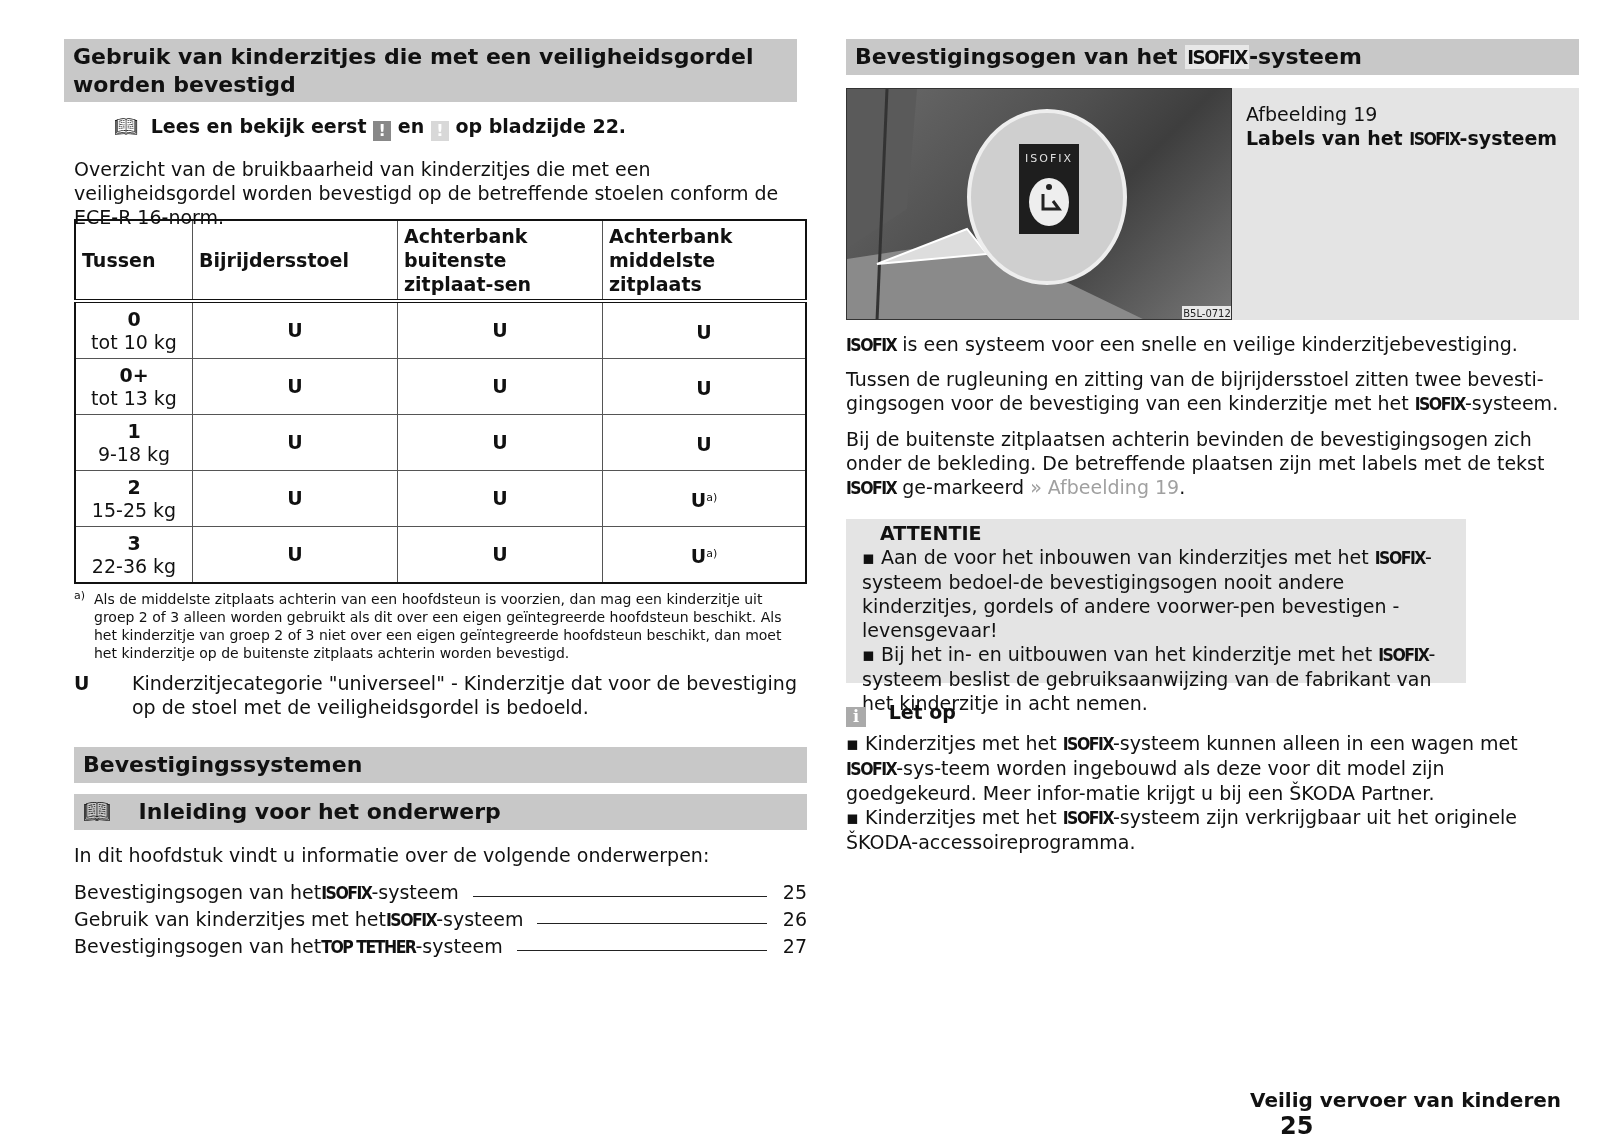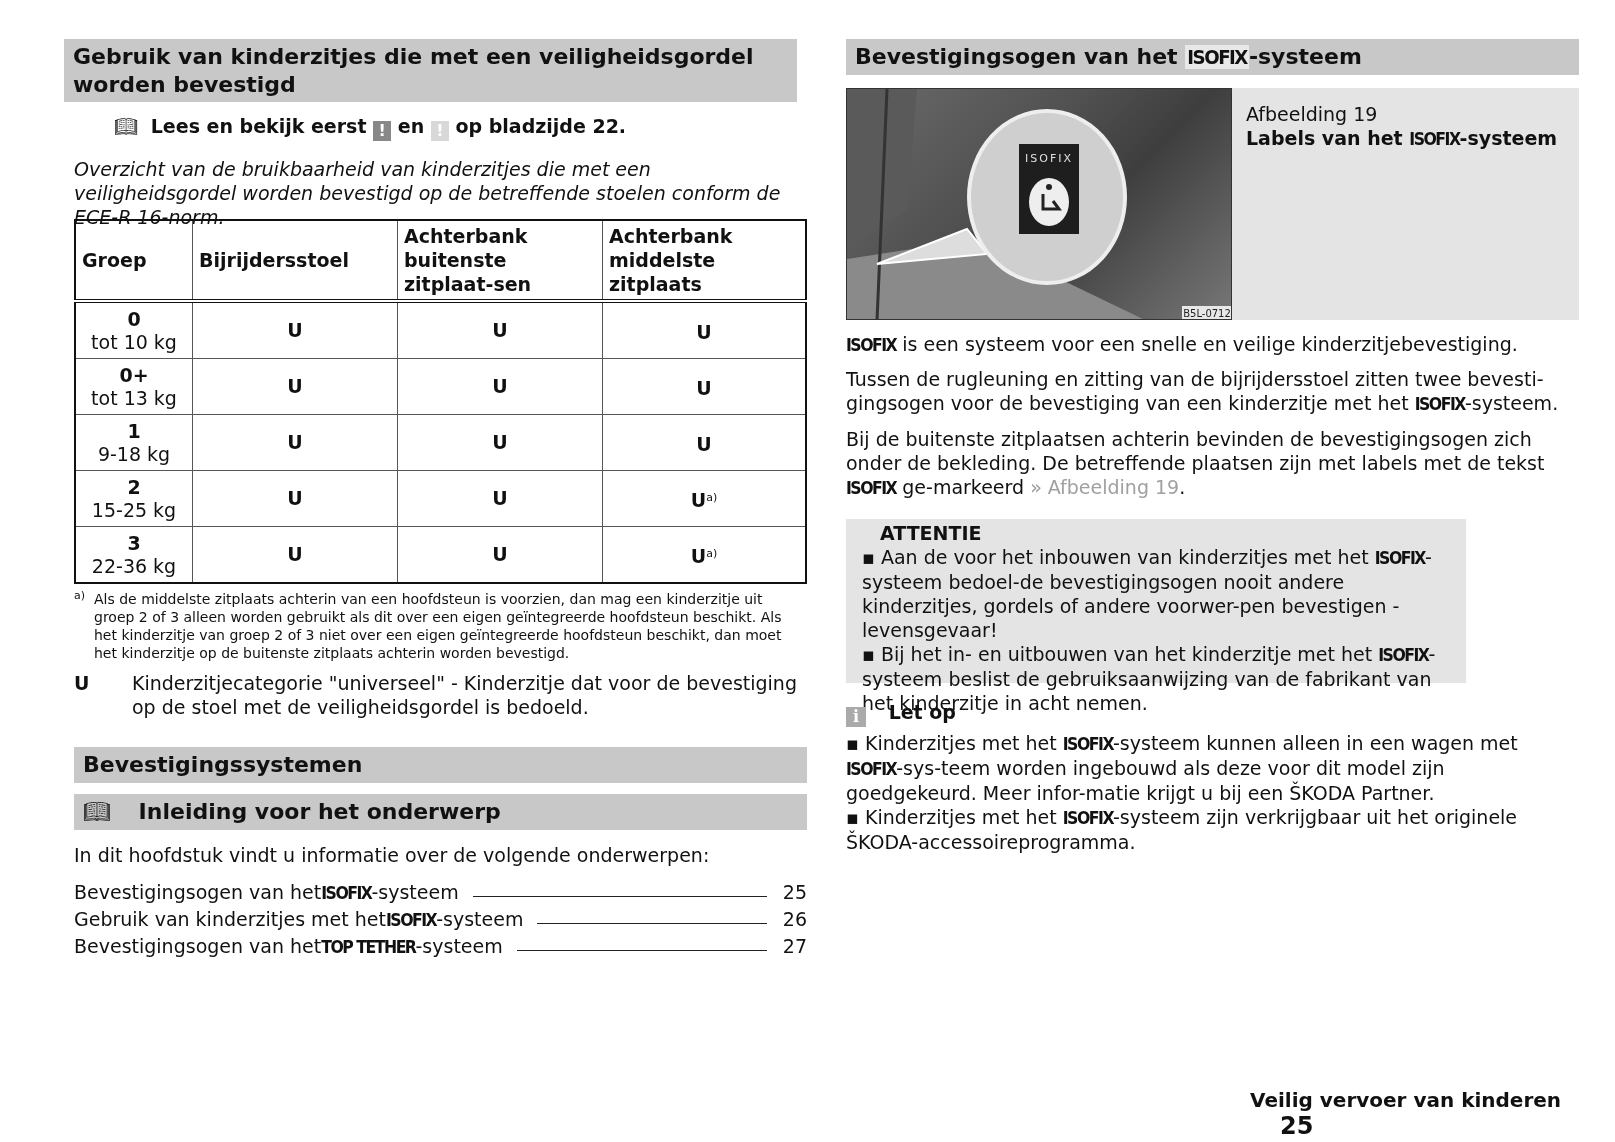--- a/index.html
+++ b/index.html
@@ -34,26 +34,26 @@
 
 <div class="abs body-text" style="left:74px;top:114px;font-weight:bold;margin-left:40px;">
   <span style="font-weight:normal;">📖︎</span>
   <span style="margin-left:6px;">Lees en bekijk eerst</span>
   <span class="excl" style="background:#888;">!</span>
   <span>en</span>
   <span class="excl" style="background:#d8d8d8;">!</span>
   <a style="color:inherit;text-decoration:none;">op bladzijde 22.</a>
 </div>
 
-<div class="abs body-text" style="left:74px;top:157px;width:733px;font-style:italic;">Overzicht van de bruikbaarheid van kinderzitjes die met een veiligheidsgordel worden bevestigd op de betreffende stoelen conform de ECE-R 16-norm.</div>
+<div class="abs body-text" style="left:74px;top:157px;width:733px;">Overzicht van de bruikbaarheid van kinderzitjes die met een veiligheidsgordel worden bevestigd op de betreffende stoelen conform de ECE-R 16-norm.</div>
 
 <table class="seat">
   <thead>
     <tr>
-      <th style="width:104px;">Groep</th>
+      <th style="width:104px;">Tussen</th>
       <th style="width:192px;">Bijrijdersstoel</th>
       <th style="width:192px;">Achterbank buitenste zitplaat-sen</th>
       <th>Achterbank middelste zitplaats</th>
     </tr>
   </thead>
   <tbody id="seat-rows">
       <tr>
         <td class="grp"><b>0</b><span>tot 10 kg</span></td>
         <td class="u">U</td>
         <td class="u">U</td>

